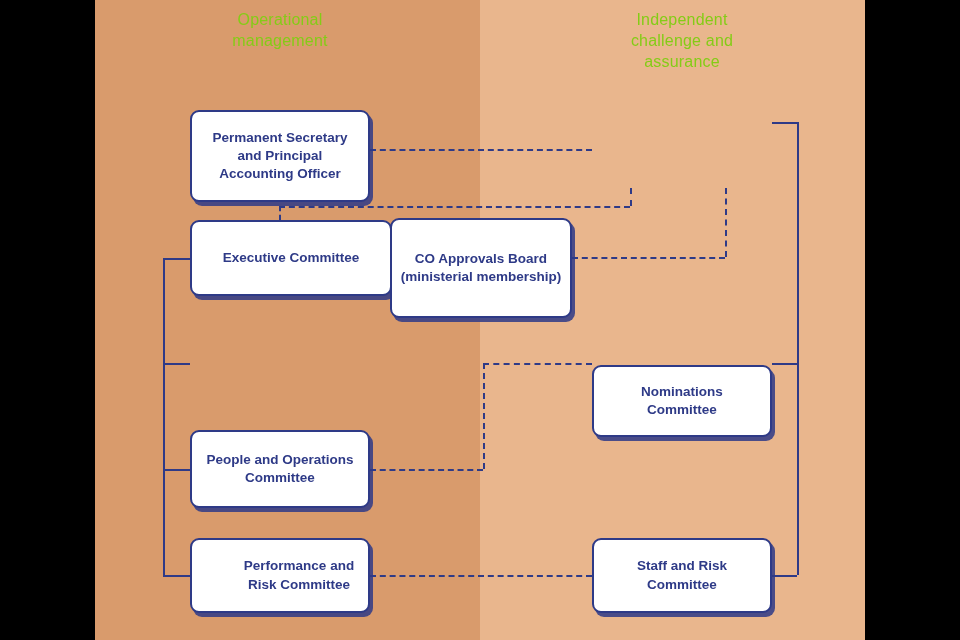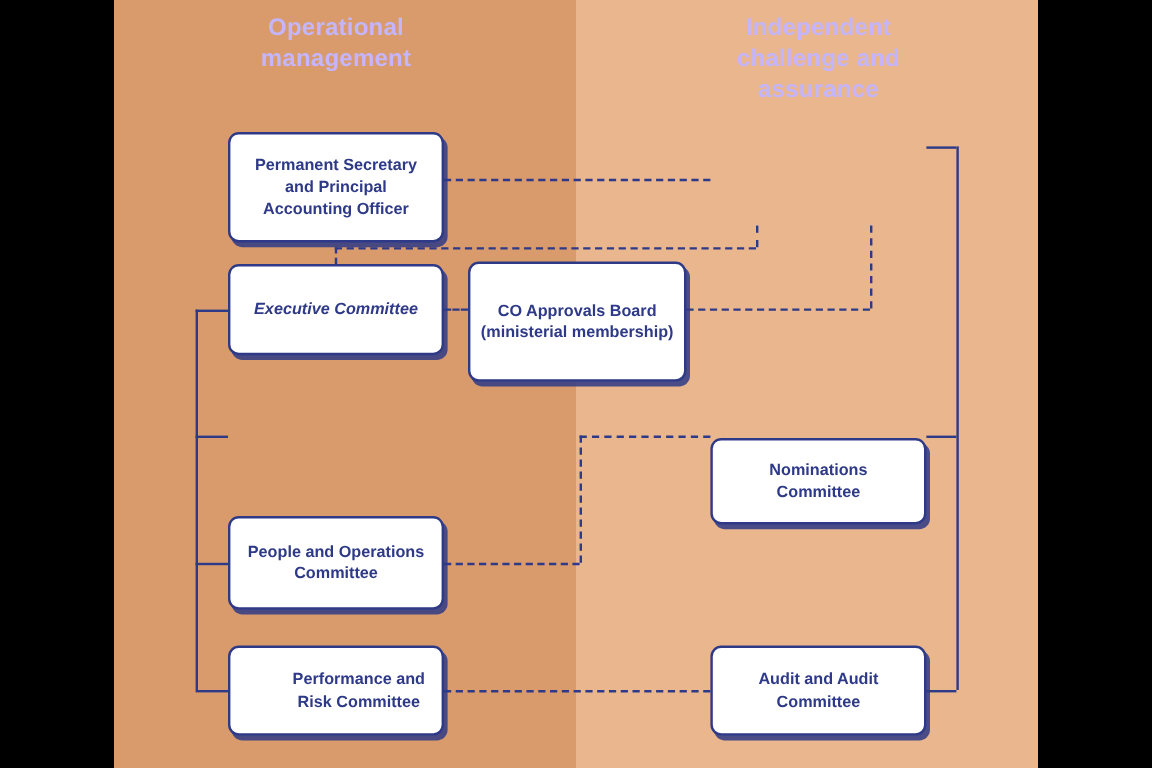--- a/index.html
+++ b/index.html
@@ -8,38 +8,38 @@
     background: #000;
     font-family: "Liberation Sans", sans-serif;
     position: relative; overflow: hidden;
   }
   .stage { position: absolute; left: 0; top: 0; width: 960px; height: 640px; background: #000; }
   .panel { position: absolute; top: 0; height: 640px; }
   .panel-left  { left: 95px;  width: 385px; background: #d99b6c; }
   .panel-right { left: 480px; width: 385px; background: #e9b68d; }
 
   .col-title {
-    position: absolute; color: #c4b5fd; font-weight: bold;
-    font-size: 20px; line-height: 1.3; text-align: center;
+    position: absolute; color: #84cc16; font-weight: normal;
+    font-size: 16px; line-height: 1.3; text-align: center;
     white-space: pre-line; letter-spacing: 0.2px;
   }
   #title-left  { left: 150px; top: 10px; width: 260px; }
   #title-right { left: 552px; top: 10px; width: 260px; }
 
   .node {
     position: absolute; background: #ffffff;
     border: 2px solid #2e3a87; border-radius: 9px;
     box-shadow: 3px 4px 0 rgba(46, 58, 135, 0.85);
     display: flex; align-items: center; justify-content: center;
     text-align: center; color: #2e3a87; font-weight: bold;
     font-size: 13.5px; line-height: 1.35; white-space: pre-line;
     padding: 4px; box-sizing: border-box;
   }
   #node-ps        { left: 190px; top: 110px; width: 180px; height: 92px; }
-  #node-exco      { left: 190px; top: 220px; width: 180px; height: 76px; font-style: italic; }
+  #node-exco      { left: 190px; top: 220px; width: 202px; height: 76px; }
   #node-approvals { left: 390px; top: 218px; width: 182px; height: 100px; }
   #node-staff     { left: 190px; top: 325px; width: 180px; height: 77px; }
   #node-people    { left: 190px; top: 430px; width: 180px; height: 78px; }
   #node-perf      { left: 190px; top: 538px; width: 180px; height: 75px; padding-left: 42px; }
   #node-cob       { left: 592px; top: 110px; width: 180px; height: 78px; }
   #node-nom       { left: 592px; top: 325px; width: 180px; height: 72px; margin-top: 40px; }
   #node-audit     { left: 592px; top: 538px; width: 180px; height: 75px; }
 
   .seg { position: absolute; }
   .h-solid { border-top: 2px solid #2e3a87; height: 0; }
@@ -94,16 +94,16 @@
 Accounting Officer</div>
   <div class="node" id="node-exco">Executive Committee</div>
   <div class="node" id="node-approvals">CO Approvals Board
 (ministerial membership)</div>
   <div class="node" id="node-people">People and Operations
 Committee</div>
   <div class="node" id="node-perf">Performance and
 Risk Committee</div>
   <div class="node" id="node-nom">Nominations
 Committee</div>
-  <div class="node" id="node-audit">Audit and Audit
+  <div class="node" id="node-audit">Staff and Risk
 Committee</div>
 
 </div>
 
 </body></html>

